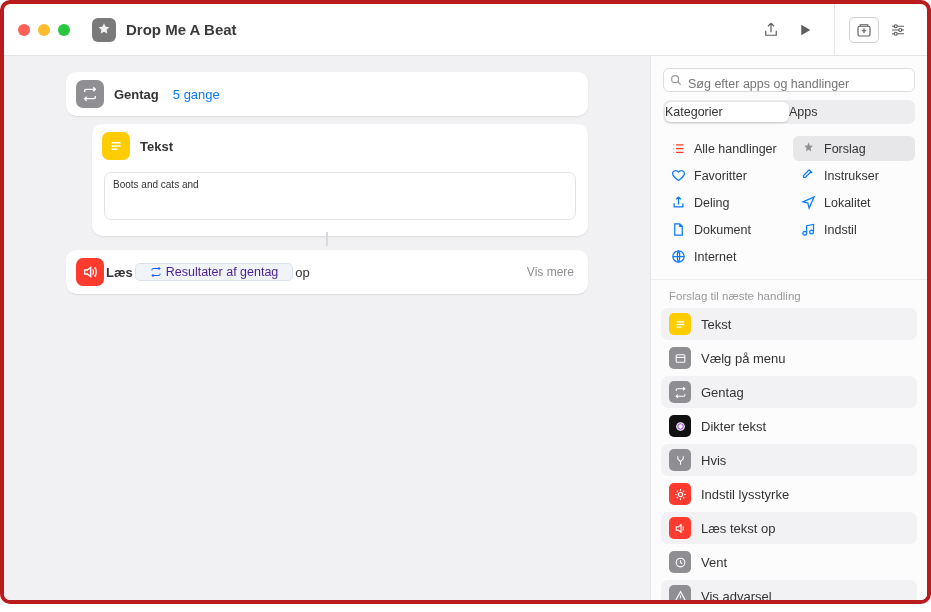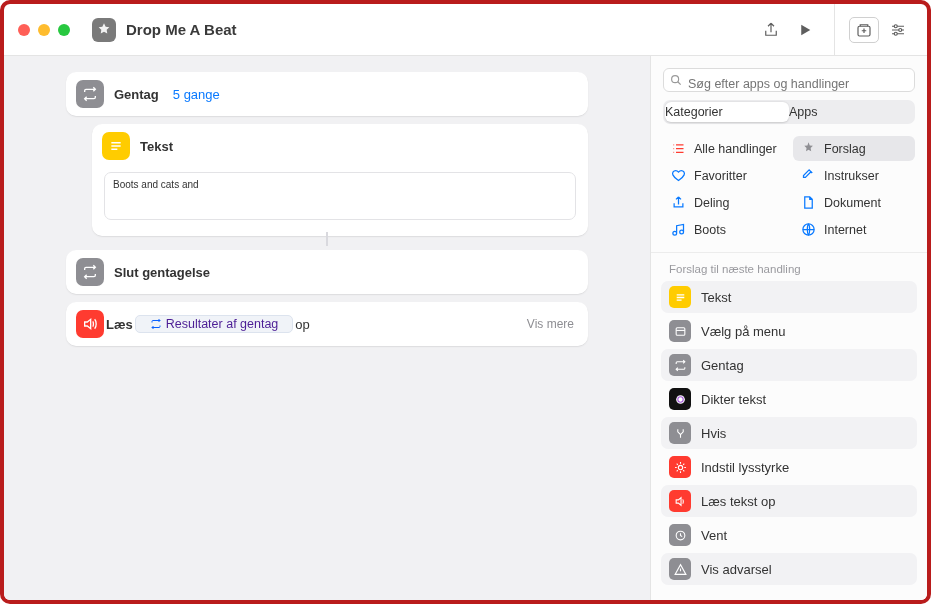--- a/index.html
+++ b/index.html
@@ -136,30 +136,20 @@
             <span class="act-title">Tekst</span>
           </div>
           <div class="text-body">
             <textarea class="text-input" style="">Boots and cats and </textarea>
           </div>
         </div>
       </div>
 
       <div class="connector"></div>
 
-      <div class="card">
-        <div class="card-head">
-          <div class="act-icon gray">
-            <svg viewBox="0 0 24 24" fill="none" stroke="#fff" stroke-width="2">
-                <path d="M17 2l3 3-3 3M4 9V7a2 2 0 012-2h14M7 22l-3-3 3-3M20 15v2a2 2 0 01-2 2H4"></path>
-              </svg>
-          </div>
-          <span class="act-title">Slut gentagelse</span>
-        </div>
-      </div>
 
       <div class="card">
         <div class="speak-row">
           <div class="act-icon red">
             <svg viewBox="0 0 24 24" fill="none" stroke="#fff" stroke-width="2">
                 <path d="M4 9v6h4l5 4V5L8 9H4zM16 8c1.5 1 1.5 7 0 8M19 5c3 3 3 11 0 14"></path>
               </svg>
           </div>
           <span class="act-title">Læs</span>
           <span class="var-token">
@@ -214,29 +204,35 @@
           <span>Instrukser</span>
         </div>
         <div class="cat">
           <svg viewBox="0 0 24 24" fill="none" stroke="#0a7aff" stroke-width="2">
               <path d="M12 3v12M12 3l-4 4M12 3l4 4M5 13v6h14v-6"></path>
             </svg>
           <span>Deling</span>
         </div>
         <div class="cat">
           <svg viewBox="0 0 24 24" fill="none" stroke="#0a7aff" stroke-width="2">
+              <path d="M3 11l18-8-8 18-2-8-8-2z"></path>
+            </svg>
+          <span>Lokalitet</span>
+        </div>
+        <div class="cat">
+          <svg viewBox="0 0 24 24" fill="none" stroke="#0a7aff" stroke-width="2">
               <path d="M6 3h8l4 4v14H6zM14 3v4h4"></path>
             </svg>
           <span>Dokument</span>
         </div>
         <div class="cat">
           <svg viewBox="0 0 24 24" fill="none" stroke="#0a7aff" stroke-width="2">
               <path d="M9 18V6l11-2v12M9 18a3 3 0 11-6 0 3 3 0 016 0zM20 16a3 3 0 11-6 0 3 3 0 016 0z"></path>
             </svg>
-          <span>Boots</span>
+          <span>Indstil</span>
         </div>
         <div class="cat">
           <svg viewBox="0 0 24 24" fill="none" stroke="#0a7aff" stroke-width="2">
               <circle cx="12" cy="12" r="9"></circle>
               <path d="M3 12h18M12 3c2.5 2.5 2.5 15 0 18M12 3c-2.5 2.5-2.5 15 0 18"></path>
             </svg>
           <span>Internet</span>
         </div>
       </div>
 

